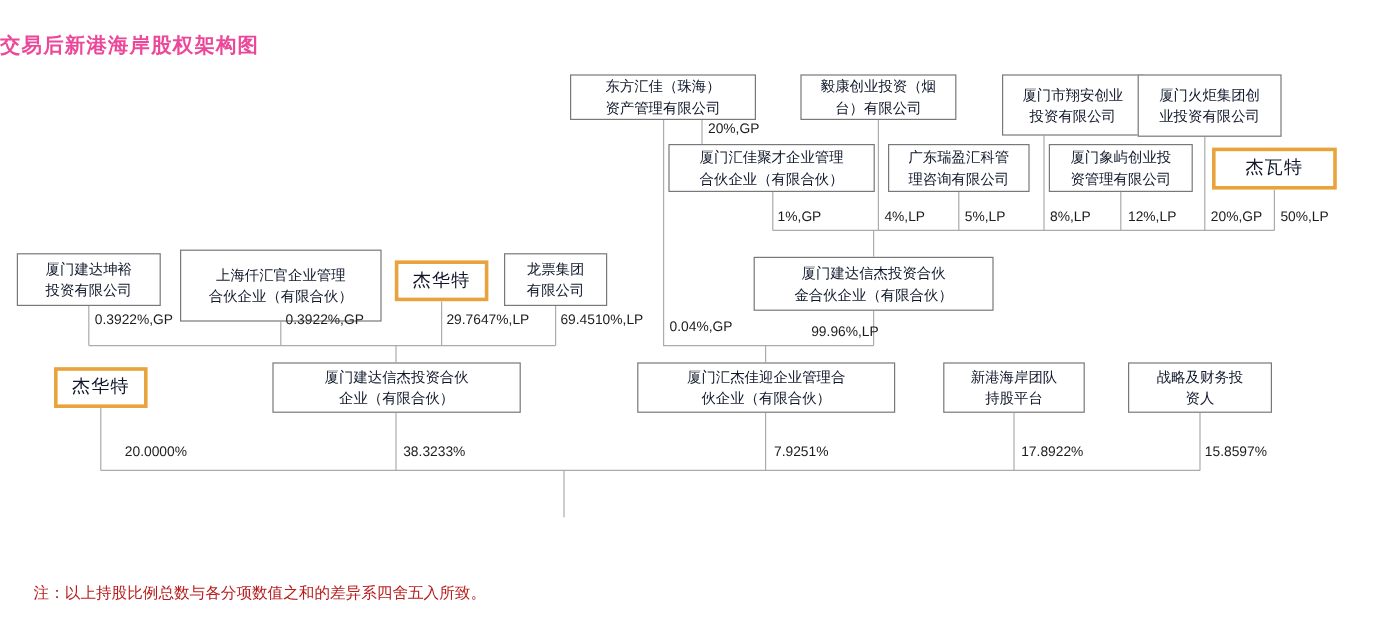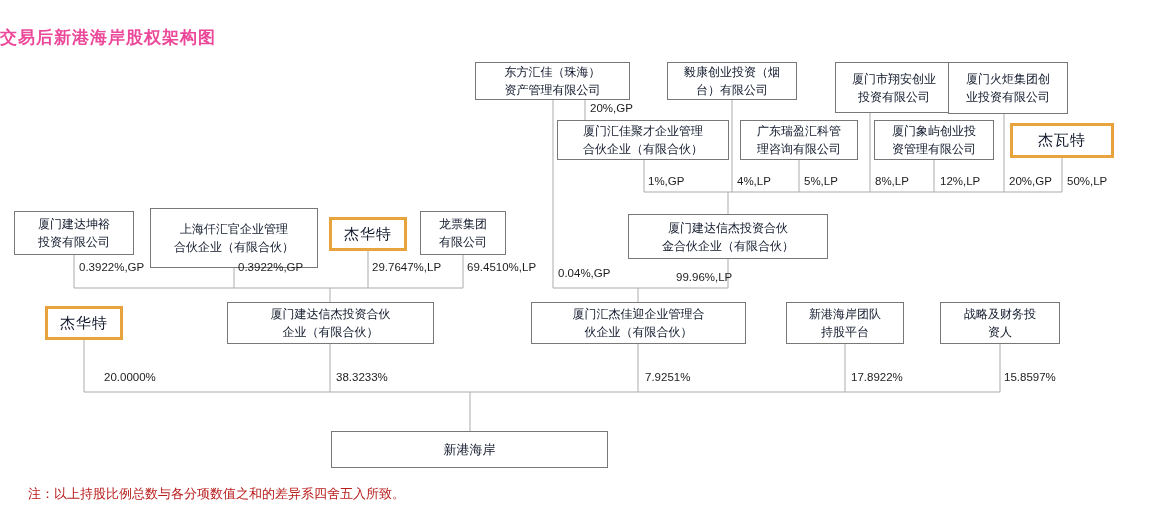--- a/index.html
+++ b/index.html
@@ -113,21 +113,20 @@
   <div class="node accent" style="left:45px;top:306px;width:78px;height:34px">杰华特</div>
   <div class="node" style="left:227px;top:302px;width:207px;height:42px">厦门建达信杰投资合伙
 企业（有限合伙）</div>
   <div class="node" style="left:531px;top:302px;width:215px;height:42px">厦门汇杰佳迎企业管理合
 伙企业（有限合伙）</div>
   <div class="node" style="left:786px;top:302px;width:118px;height:42px">新港海岸团队
 持股平台</div>
   <div class="node" style="left:940px;top:302px;width:120px;height:42px">战略及财务投
 资人</div>
 
-  <div class="node" style="left:331px;top:431px;width:277px;height:37px;font-size:13px">新港海岸</div>
 
   <span class="elabel" style="left:590px;top:102px">20%,GP</span>
   <span class="elabel" style="left:648px;top:175px">1%,GP</span>
   <span class="elabel" style="left:737px;top:175px">4%,LP</span>
   <span class="elabel" style="left:804px;top:175px">5%,LP</span>
   <span class="elabel" style="left:875px;top:175px">8%,LP</span>
   <span class="elabel" style="left:940px;top:175px">12%,LP</span>
   <span class="elabel" style="left:1009px;top:175px">20%,GP</span>
   <span class="elabel" style="left:1067px;top:175px">50%,LP</span>
 

